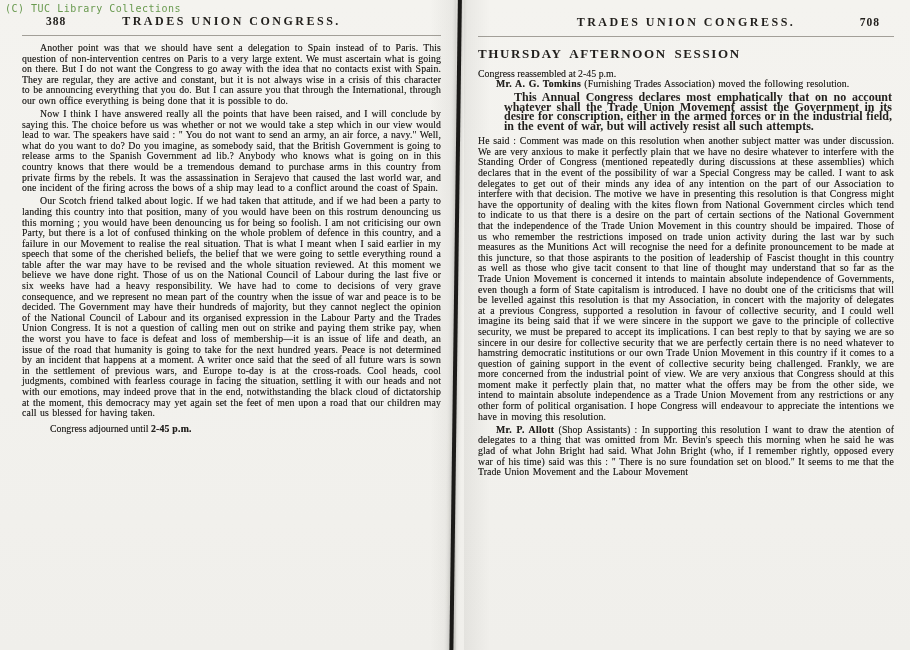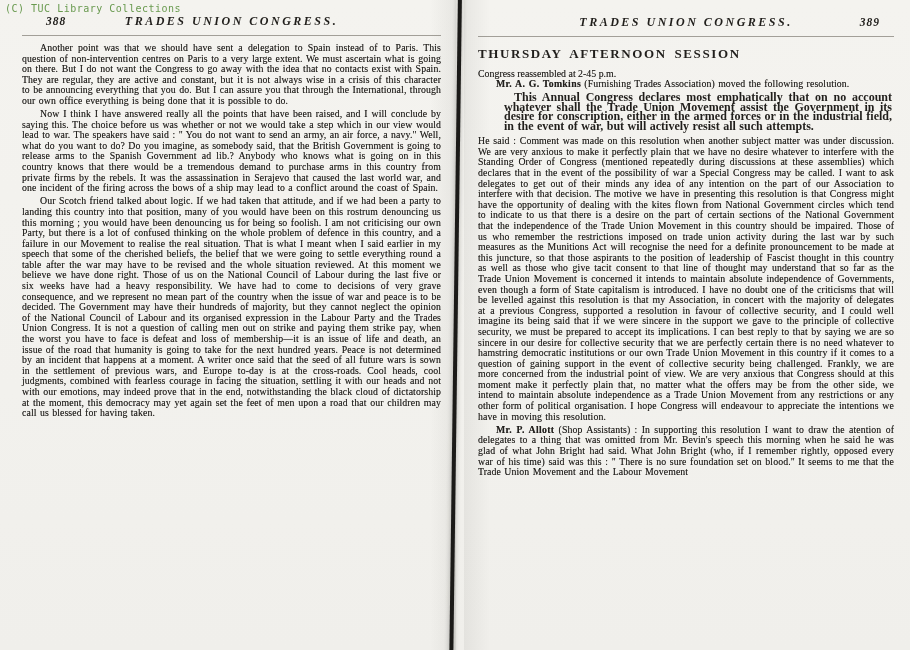--- a/index.html
+++ b/index.html
@@ -65,21 +65,20 @@
 
   .pg-header {
     position: relative;
     text-align: center;
     font-weight: bold;
     font-size: 12px;
     letter-spacing: 2.5px;
     height: 17px;
     line-height: 17px;
     white-space: nowrap;
-    font-style: italic;
   }
   .pg-num {
     position: absolute;
     top: 0;
     font-weight: bold;
     font-size: 11.5px;
     letter-spacing: 1px;
   }
   .pg-num.at-left  { left: 24px; }
   .pg-num.at-right { right: 14px; }
@@ -157,26 +156,27 @@
     <div class="pg-header">
       <span class="pg-num at-left">388</span>
       <span class="running-title">TRADES UNION CONGRESS.</span>
     </div>
     <div class="header-rule"></div>
 
     <p class="body-par indent">Another point was that we should have sent a delegation to Spain instead of to Paris.  This question of non-intervention centres on Paris to a very large extent.  We must ascertain what is going on there.  But I do not want the Congress to go away with the idea that no contacts exist with Spain. They are regular, they are active and constant, but it is not always wise in a crisis of this character to be announcing everything that you do.  But I can assure you that through the International, through our own office everything is being done that it is possible to do.</p>
     <p class="body-par indent">Now I think I have answered really all the points that have been raised, and I will conclude by saying this.  The choice before us was whether or not we would take a step which in our view would lead to war.  The speakers have said : " You do not want to send an army, an air force, a navy."  Well, what do you want to do?  Do you imagine, as somebody said, that the British Government is going to release arms to the Spanish Government ad lib.?  Anybody who knows what is going on in this country knows that there would be a tremendous demand to purchase arms in this country from private firms by the rebels.  It was the assassination in Serajevo that caused the last world war, and one incident of the firing across the bows of a ship may lead to a conflict around the coast of Spain.</p>
     <p class="body-par indent">Our Scotch friend talked about logic.  If we had taken that attitude, and if we had been a party to landing this country into that position, many of you would have been on this rostrum denouncing us this morning ; you would have been denouncing us for being so foolish.  I am not criticising our own Party, but there is a lot of confused thinking on the whole problem of defence in this country, and a failure in our Movement to realise the real situation.  That is what I meant when I said earlier in my speech that some of the cherished beliefs, the belief that we were going to settle everything round a table after the war may have to be revised and the whole situation reviewed.  At this moment we believe we have done right.  Those of us on the National Council of Labour during the last five or six weeks have had a heavy responsibility.  We have had to come to decisions of very grave consequence, and we represent no mean part of the country when the issue of war and peace is to be decided.  The Government may have their hundreds of majority, but they cannot neglect the opinion of the National Council of Labour and its organised expression in the Labour Party and the Trades Union Congress.  It is not a question of calling men out on strike and paying them strike pay, when the worst you have to face is defeat and loss of membership—it is an issue of life and death, an issue of the road that humanity is going to take for the next hundred years.  Peace is not determined by an incident that happens at a moment. A writer once said that the seed of all future wars is sown in the settlement of previous wars, and Europe to-day is at the cross-roads.  Cool heads, cool judgments, combined with fearless courage in facing the situation, settling it with our heads and not with our emotions, may indeed prove that in the end, notwithstanding the black cloud of dictatorship at the moment, this democracy may yet again set the feet of men upon a road that our children may call us blessed for having taken.</p>
 
+    <p class="adjourn"><span>Congress adjourned until </span><b>2-45 p.m.</b></p>
   </div>
 
   <div class="page page-right">
     <div class="pg-header">
       <span class="running-title">TRADES UNION CONGRESS.</span>
-      <span class="pg-num at-right">389</span>
+      <span class="pg-num at-right">708</span>
     </div>
     <div class="header-rule"></div>
 
     <h2 class="session-heading">THURSDAY AFTERNOON SESSION</h2>
     <p class="reassembled">Congress reassembled at 2-45 p.m.</p>
 
     <p class="body-par indent"><b class="speaker-name">Mr. A. G. Tomkins</b><span> (Furnishing Trades Association) moved the following resolution.</span></p>
 
     <p class="resolution">This Annual Congress declares most emphatically that on no account whatever shall the Trade Union Movement assist the Government in its desire for conscription, either in the armed forces or in the industrial field, in the event of war, but will actively resist all such attempts.</p>
 

